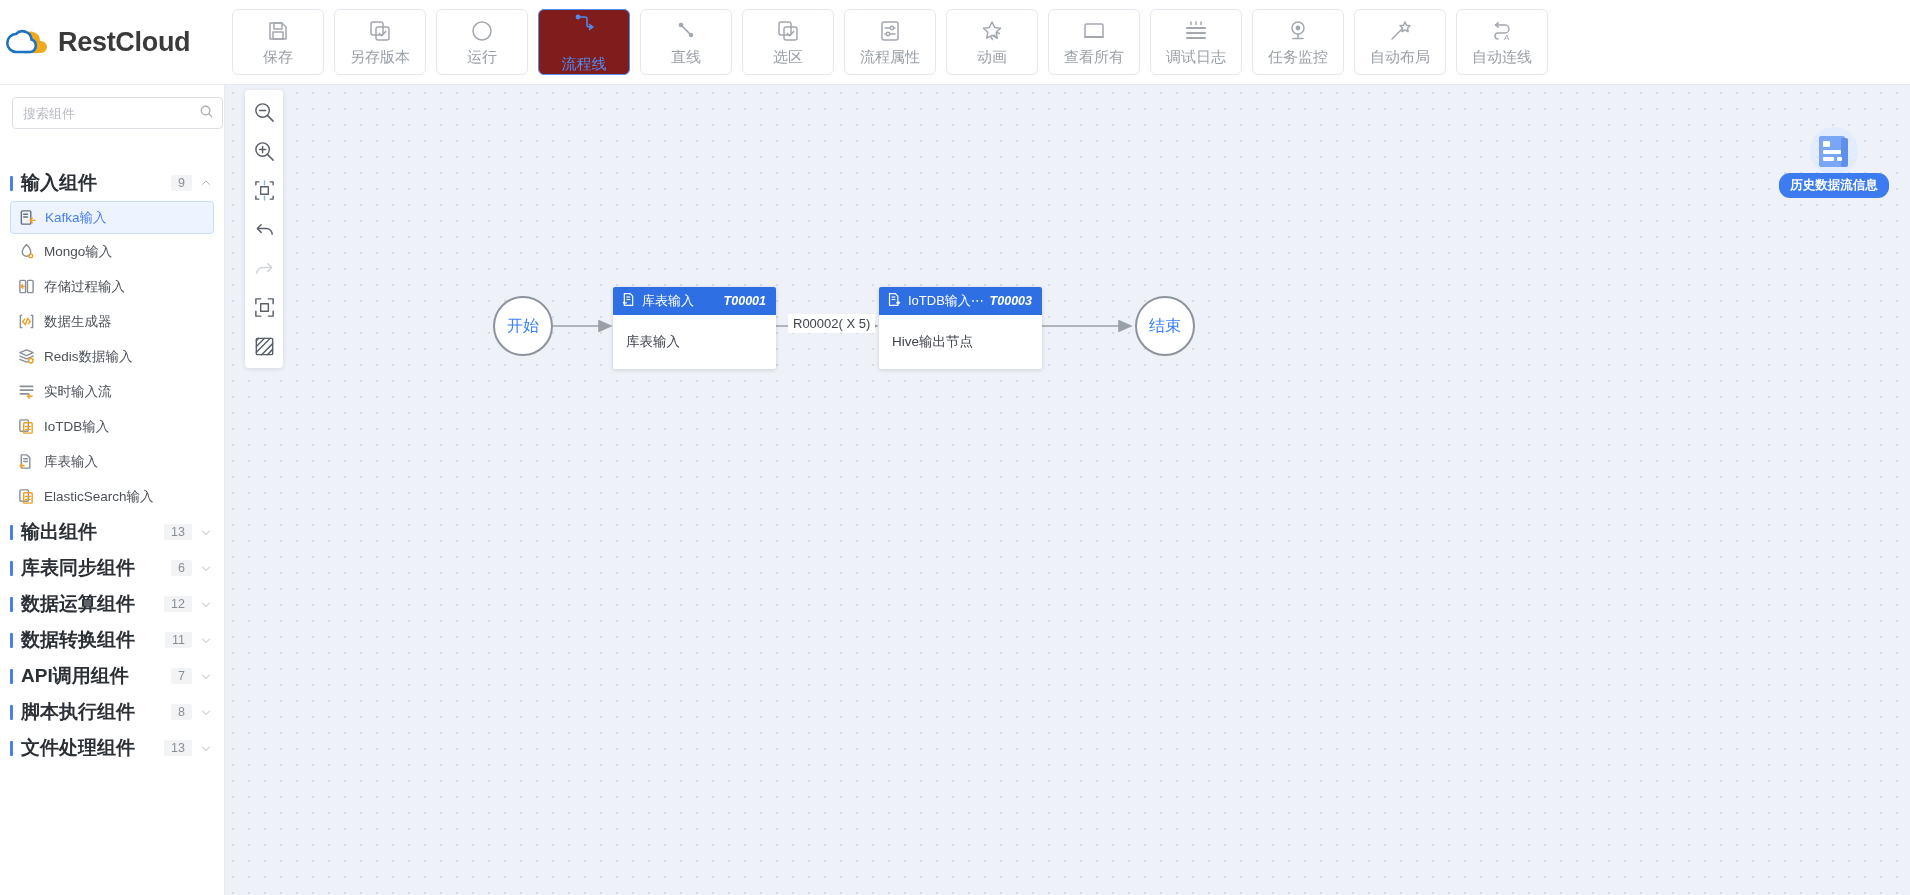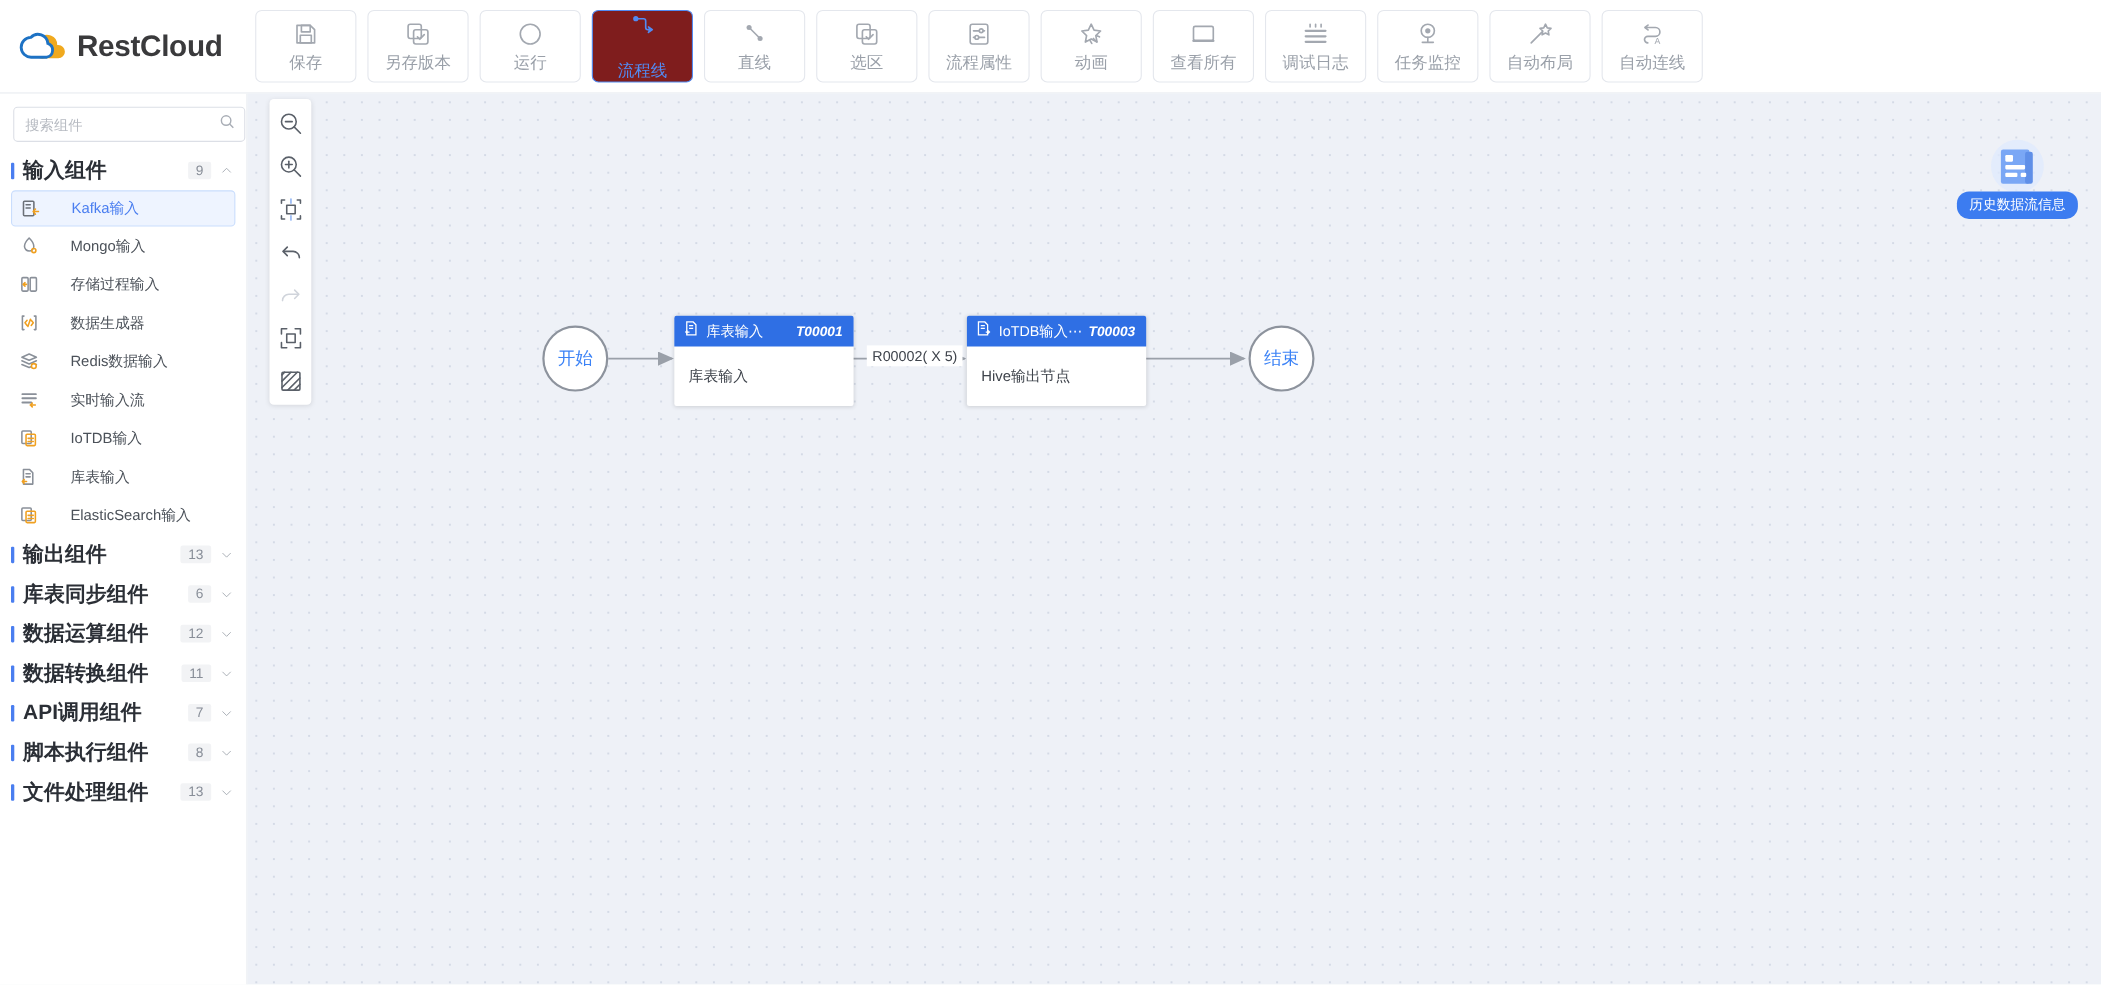--- a/index.html
+++ b/index.html
@@ -8,42 +8,42 @@
     font-family: "Liberation Sans", "DejaVu Sans", sans-serif;
     background: #ffffff; overflow: hidden;
   }
   body { display: flex; flex-direction: column; }
 
   
   .topbar {
     height: 85px; min-height: 85px; display: flex; align-items: center;
     background: #ffffff; border-bottom: 1px solid #e8ebf0; position: relative;
   }
-  .brand { width: 230px; min-width: 230px; display: flex; align-items: center; padding-left: 16px; gap: 10px; }
+  .brand { width: 230px; min-width: 230px; display: flex; align-items: center; padding-left: 4px; gap: 10px; }
   .brand-logo { width: 44px; height: 34px; position: relative; }
   .brand-name { font-size: 27px; font-weight: bold; color: #3a3a3c; letter-spacing: -0.3px; }
 
   .toolbar { display: flex; align-items: center; gap: 10px; padding-left: 2px; }
   .tool-btn {
     width: 92px; height: 66px; border: 1px solid #e4e7ed; border-radius: 6px;
     background: #fff; display: flex; flex-direction: column; align-items: center;
     justify-content: center; gap: 4px; cursor: pointer;
   }
   .tool-btn .ic { height: 26px; display: flex; align-items: center; justify-content: center; }
   .tool-btn .lbl { font-size: 15px; color: #9aa0a9; }
   .tool-btn.active { border-color: #528bf2; background: #7f1d1d; justify-content: space-between; }
   .tool-btn.active .lbl { color: #528bf2; }
 
   
   .body-wrap { flex: 1; display: flex; min-height: 0; }
 
   
   .sidebar {
     width: 225px; min-width: 225px; background: #fff; border-right: 1px solid #e8ebf0;
-    display: flex; flex-direction: column; overflow: hidden;
+    display: flex; flex-direction: column; overflow: hidden; gap: 28px;
   }
   .search-row { display: flex; align-items: center; padding: 12px 12px 8px 12px; gap: 8px; }
   .search-box {
     flex: 1; height: 32px; border: 1px solid #dcdfe6; border-radius: 4px;
     display: flex; align-items: center; padding: 0 8px 0 10px; background: #fff;
   }
   .search-box input {
     flex: 1; border: none; outline: none; font-size: 13px; color: #606266;
     font-family: "Liberation Sans", sans-serif; background: transparent;
   }
@@ -56,21 +56,21 @@
   .cat-title { font-size: 19px; font-weight: bold; color: #2b2f36; flex: 1; }
   .cat-count {
     font-size: 12.5px; color: #888e98; background: #f2f3f5; padding: 1px 7px; border-radius: 2px; margin-right: 8px;
   }
   .chev { width: 12px; height: 12px; color: #9aa0a9; display: flex; align-items: center; justify-content: center; }
 
   .comp-item {
     display: flex; align-items: center; gap: 9px; height: 35px;
     margin: 0 10px; padding: 0 8px; border-radius: 4px; cursor: pointer;
   }
-  .comp-item .cname { font-size: 13.5px; color: #4b5159; margin-left: 20px; }
+  .comp-item .cname { font-size: 13.5px; color: #4b5159; }
   .comp-item.selected { background: #eef4ff; border: 1px solid #c9ddfd; height: 33px; }
   .comp-item.selected .cname { color: #4a7ef0; }
   .comp-icon { width: 17px; height: 17px; flex: none; }
 
   
   .canvas-wrap { flex: 1; position: relative; overflow: hidden; background: #eef1f7;
     background-image: radial-gradient(#d4dae6 1px, transparent 1.1px);
     background-size: 16px 16px; }
 
   .vtoolbar {
@@ -96,21 +96,21 @@
     border: 2px solid #8d939d; background: #fff; display: flex;
     align-items: center; justify-content: center; font-size: 16px; color: #3b82f6;
   }
   .edge-label {
     position: absolute; background: #fff; font-size: 13px; color: #3f444c;
     padding: 2px 5px; white-space: nowrap;
   }
   svg.edges { position: absolute; left: 0; top: 0; width: 100%; height: 100%; pointer-events: none; }
 
   .hist-widget { position: absolute; right: 22px; top: 40px; width: 108px;
-    display: flex; flex-direction: column; align-items: center; cursor: pointer; }
+    display: flex; flex-direction: column; align-items: center; cursor: pointer; font-weight: bold; }
   .hist-pill { background: #3c7cf0; color: #fff; font-size: 12.5px;
     padding: 4px 11px; border-radius: 11px; margin-top: -14px; white-space: nowrap; }
 </style>
 </head>
 <body>
 
 <div class="topbar">
   <div class="brand">
     <span class="brand-logo">
       <svg width="44" height="34" viewBox="0 0 44 34">

